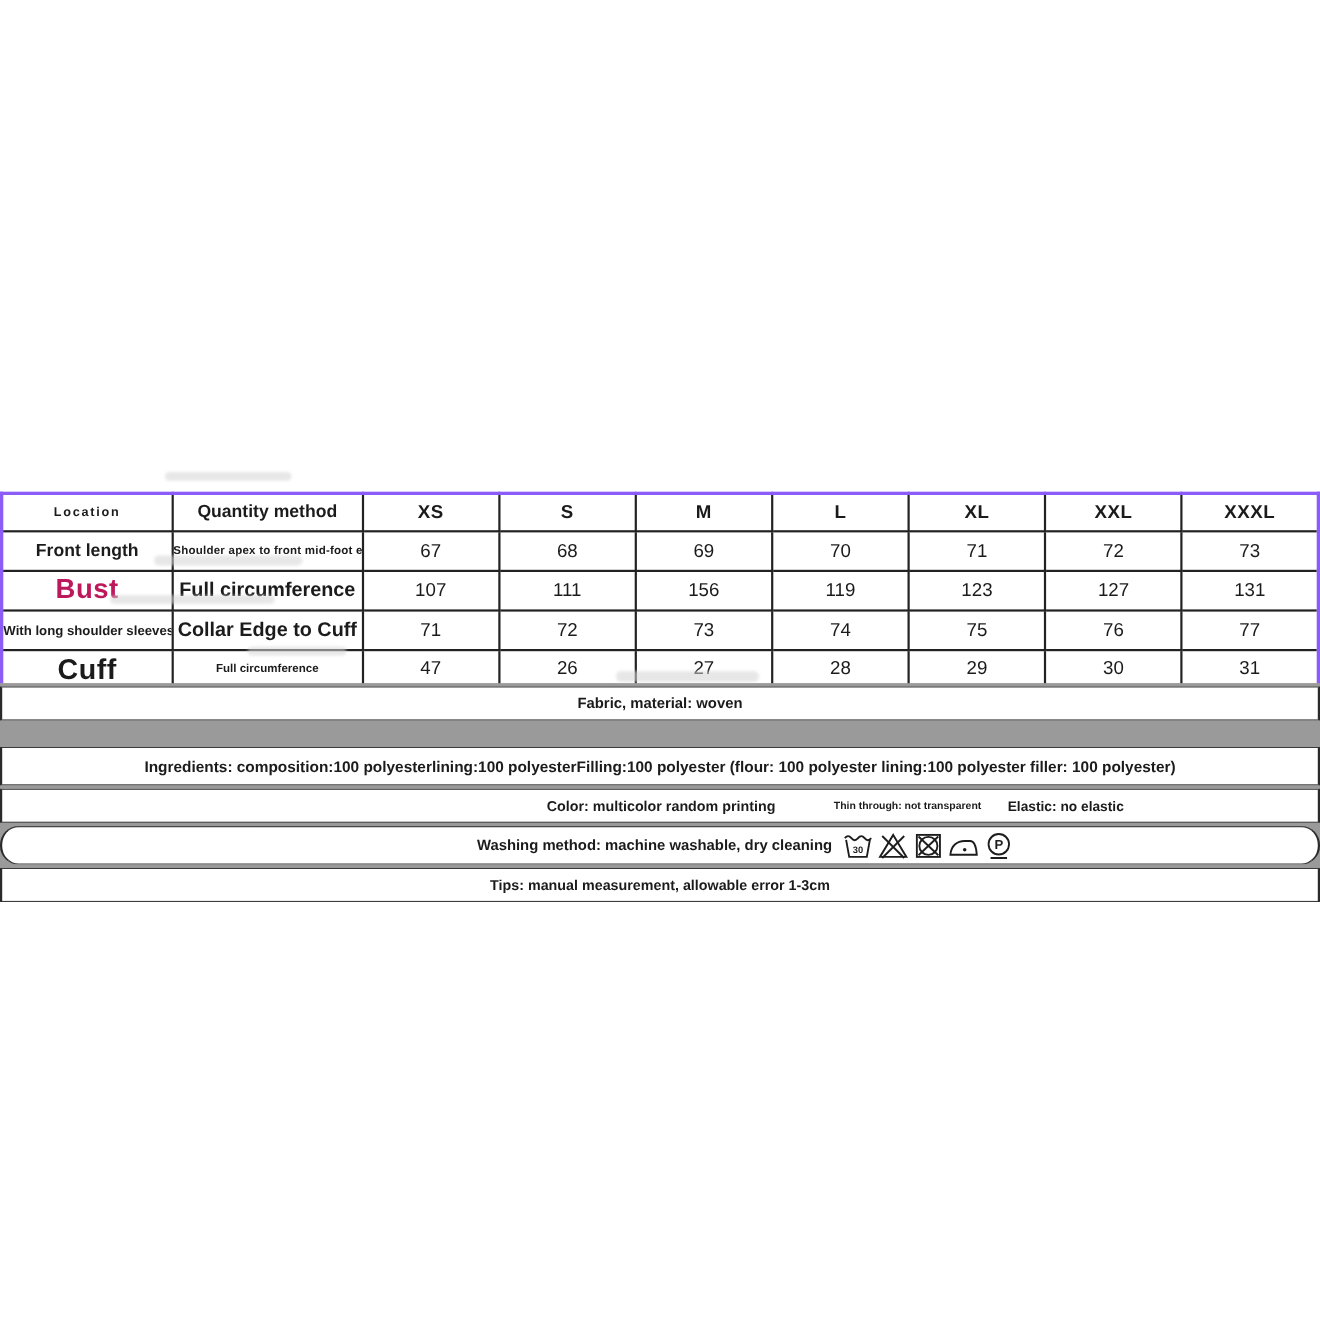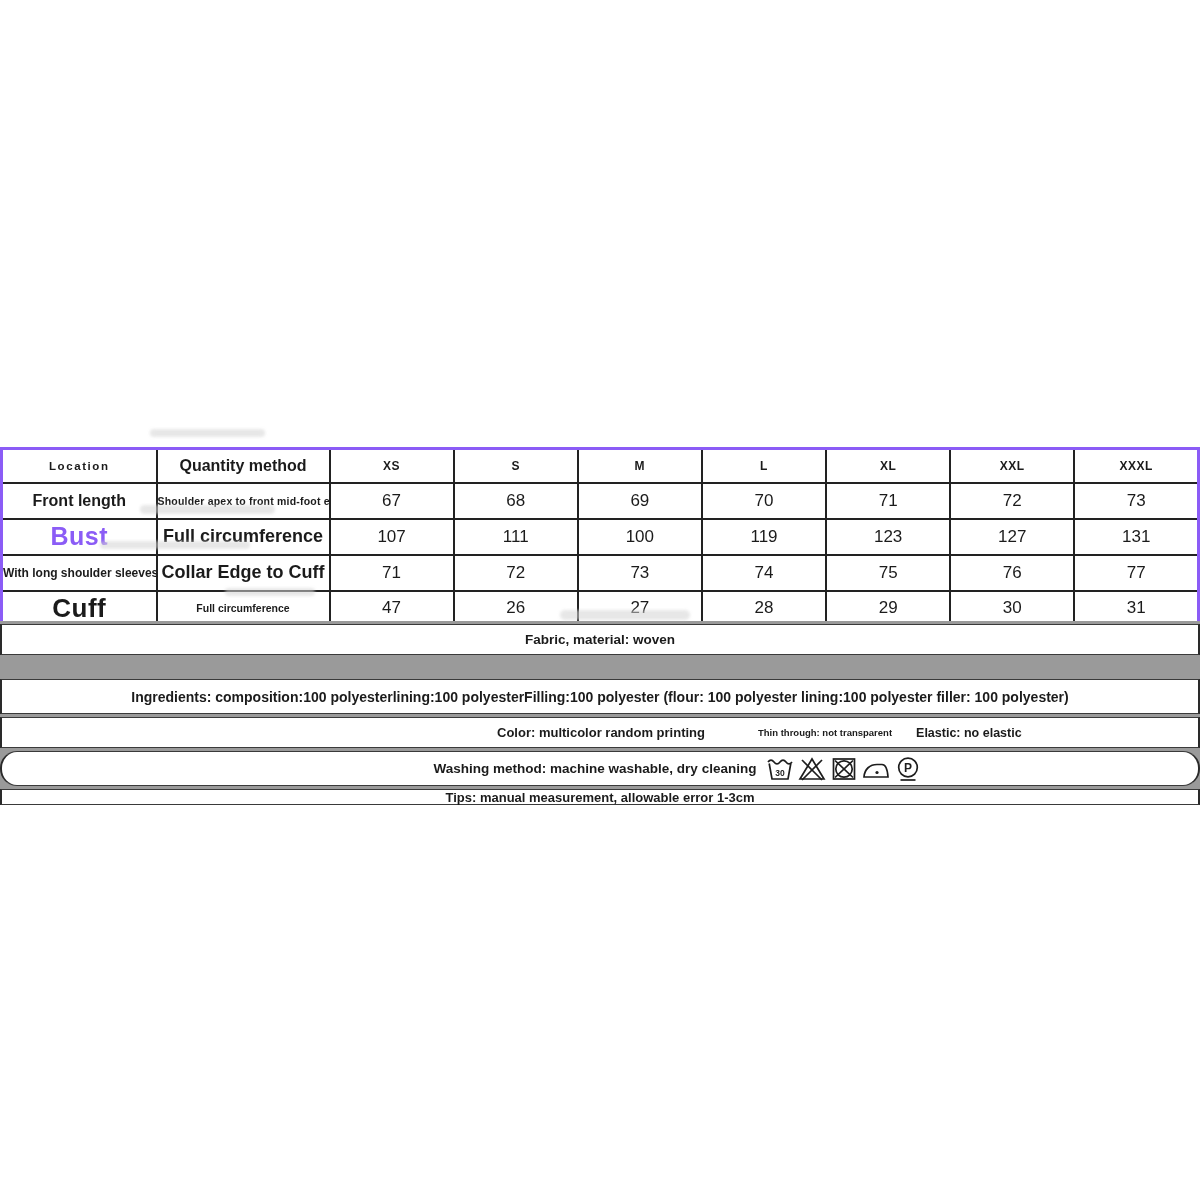--- a/index.html
+++ b/index.html
@@ -19,23 +19,23 @@
   }
   .size-table tr{height:36px;}
   .size-table tr.header-row{height:34px;}
   .size-table td{
     border:2px solid #222222;
     text-align:center;vertical-align:middle;padding:0;
     overflow:hidden;white-space:nowrap;
   }
   .hdr-loc{font-size:11.5px;font-weight:bold;letter-spacing:1.6px;}
   .hdr-mth{font-size:16px;font-weight:bold;}
-  .hdr-size{font-size:12px;font-weight:bold;letter-spacing:.5px;}
+  .hdr-size{font-size:17px;font-weight:bold;letter-spacing:.5px;}
   .loc-front{font-size:16px;font-weight:bold;}
-  .loc-bust{font-size:25px;font-weight:bold;color:#8b5cf6;letter-spacing:.5px;}
+  .loc-bust{font-size:25px;font-weight:bold;color:#be185d;letter-spacing:.5px;}
   .loc-sleeves{font-size:12px;font-weight:bold;}
   .loc-cuff{font-size:26px;font-weight:bold;letter-spacing:.5px;}
   .loc-weight{font-size:13px;font-weight:bold;}
   .mth-xs{font-size:10.5px;font-weight:bold;letter-spacing:.2px;}
   .mth-lg{font-size:18px;font-weight:bold;}
   .mth-xxs{font-size:10.5px;font-weight:bold;}
   .mth-sm{font-size:12.5px;font-weight:bold;}
   .val{font-size:17px;font-weight:normal;}
 
   
@@ -59,21 +59,21 @@
   .row-washing{height:35px;font-size:13.5px;border-radius:17px;}
   .wash-group{display:flex;align-items:center;transform:translateX(78px);}
   .wash-text{margin-right:10px;}
   .care-icons{display:flex;align-items:center;gap:4px;}
   .care-icon{display:block;}
   .care-icon path,.care-icon rect,.care-icon circle,.care-icon line{
     fill:none;stroke:#1d1d1d;stroke-width:1.7;
   }
   .care-icon .dot{fill:#1d1d1d;stroke:none;}
   .care-icon text{fill:#1d1d1d;stroke:none;font-family:"Liberation Sans",sans-serif;font-weight:bold;}
-  .row-tips{height:16px;font-size:13px;}
+  .row-tips{height:31px;font-size:13px;}
 
   
   .smudge{
     position:absolute;background:#d4d4d4;opacity:.55;
     border-radius:5px;filter:blur(1.5px);pointer-events:none;
   }
 </style>
 </head>
 <body>
 
@@ -114,21 +114,21 @@
           <td class="val">70</td>
           <td class="val">71</td>
           <td class="val">72</td>
           <td class="val">73</td>
         </tr>
         <tr>
           <td class="loc-bust">Bust</td>
           <td class="mth-lg">Full circumference</td>
           <td class="val">107</td>
           <td class="val">111</td>
-          <td class="val">100</td>
+          <td class="val">156</td>
           <td class="val">119</td>
           <td class="val">123</td>
           <td class="val">127</td>
           <td class="val">131</td>
         </tr>
         <tr>
           <td class="loc-sleeves">With long shoulder sleeves</td>
           <td class="mth-lg">Collar Edge to Cuff</td>
           <td class="val">71</td>
           <td class="val">72</td>

